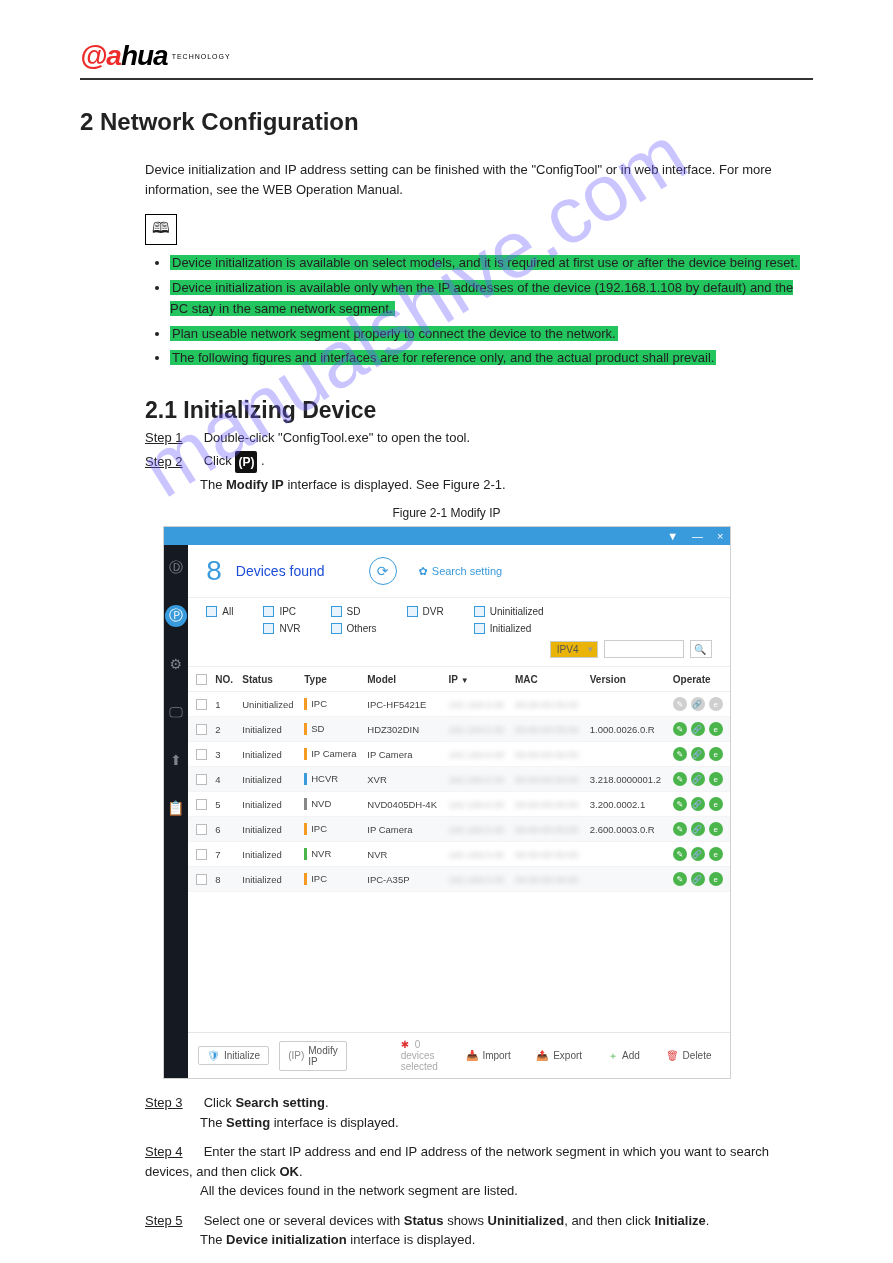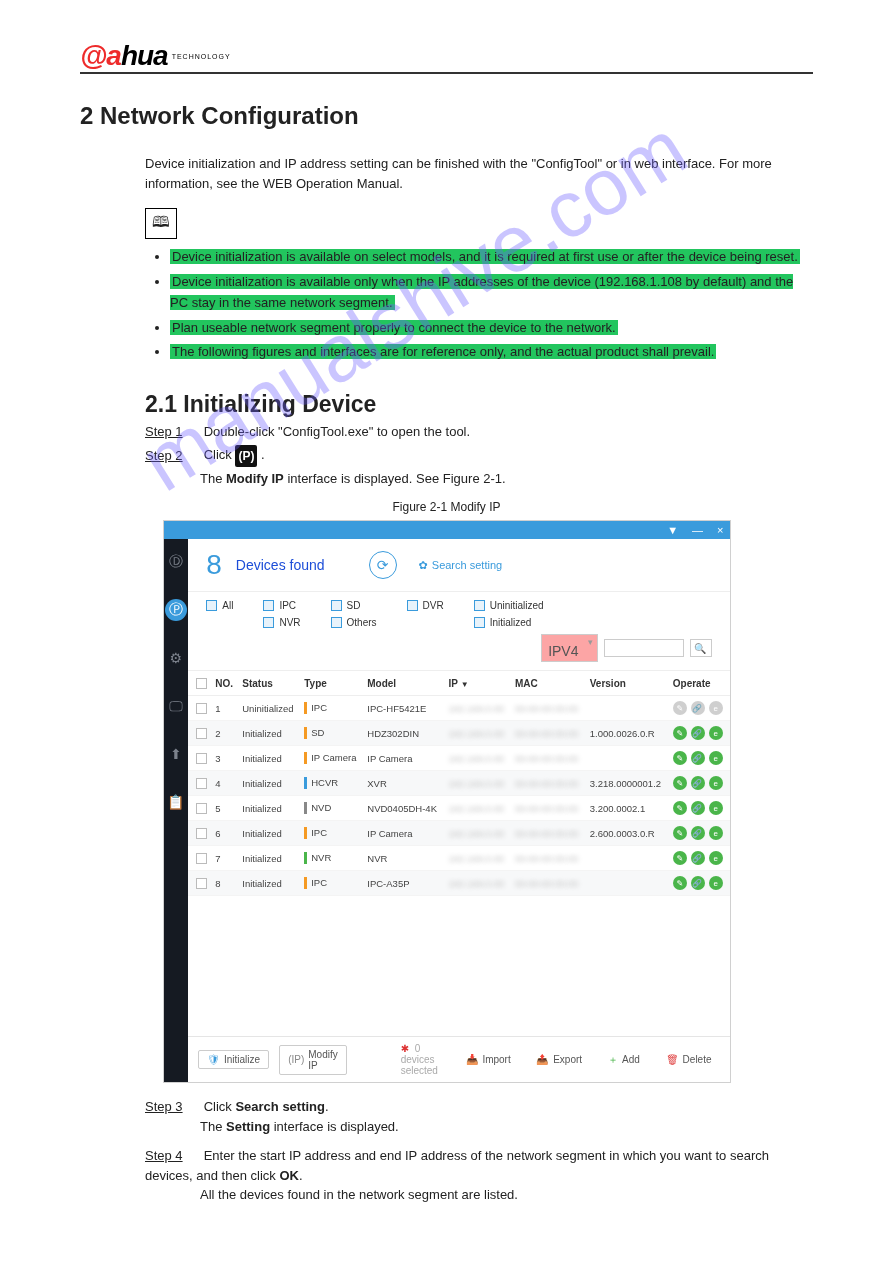--- a/index.html
+++ b/index.html
@@ -1,18 +1,18 @@
 <!DOCTYPE html>
 <html><head>
 <meta charset="utf-8">
 <style>
   * { box-sizing: border-box; margin: 0; padding: 0; }
   body { background: #fff; font-family: Arial, sans-serif; font-size: 13px; color: #222; width: 893px; }
   .page { padding: 40px 80px 30px 80px; }
-  .logo-row { display:flex; align-items:center; border-bottom: 2px solid #333; margin-bottom: 28px; }
+  .logo-row { display:flex; align-items:center; border-bottom: 2px solid #333; padding-bottom: 6px; margin-bottom: 28px; }
   .logo { color:#ee2b2b; font-weight:bold; font-size:28px; letter-spacing:-1px; font-style:italic;}
   .logo .a2 { color:#000; }
   .logo-sub { font-size:7px; color:#000; letter-spacing:1px; margin-left:4px; }
   h2.chapter { text-align:left; font-size:24px; font-weight:bold; margin: 10px 0 24px 0; }
   .intro { margin-left:65px; line-height:1.55; }
   .note-icon { display:inline-block; border:1.5px solid #000; padding:2px 6px; font-size:15px; margin: 14px 0 8px 65px; }
   .note-list { margin-left:90px; }
   .note-list li { list-style: disc; margin-bottom:4px; }
   .hl { background:#22c55e; }
   .note-list li span.hl { display:inline; padding:0 2px; }
@@ -38,21 +38,21 @@
   .ct-count { color:#3a9bdc; font-size:28px; font-weight:300; }
   .ct-found { font-size:14px; color:#1d4ed8; }
   .ct-refresh { width:28px; height:28px; border:1px solid #3a9bdc; border-radius:14px; color:#3a9bdc; display:flex; align-items:center; justify-content:center; font-size:14px; margin-left:30px;}
   .ct-searchset { color:#3a9bdc; font-size:11px; margin-left:8px; display:flex; align-items:center; gap:4px;}
   .ct-filters { display:flex; flex-wrap:wrap; align-items:center; gap:6px 14px; padding:8px 18px; border-bottom:1px solid #eee; }
   .ct-chk { width:11px; height:11px; border:1px solid #3a9bdc; display:inline-block; vertical-align:middle; background:#e8f3fb;}
   .ct-chk.plain { border-color:#bbb; background:#fff;}
   .ct-filter-col { display:flex; flex-direction:column; gap:6px; }
   .ct-filter-item { display:flex; align-items:flex-end; gap:5px; }
   .ct-right-filters { margin-left:auto; display:flex; align-items:center; gap:6px; }
-  .ct-select { border:1px solid #ccc; padding:8px 18px 2px 6px; font-size:14px; color:#555; background:#fca5a5; position:relative;}
+  .ct-select { border:1px solid #ccc; padding:2px 18px 2px 6px; font-size:10px; color:#555; background:#eab308; position:relative;}
   .ct-select::after { content:"▾"; position:absolute; right:4px; top:2px; color:#999; font-size:9px;}
   .ct-search { border:1px solid #ccc; width:80px; height:18px; }
   .ct-searchbtn { border:1px solid #ccc; width:22px; height:18px; display:flex; align-items:center; justify-content:center; color:#888;}
   .ct-table { width:100%; border-collapse:collapse; }
   .ct-table th { text-align:left; font-weight:bold; font-size:10px; padding:6px 4px; border-bottom:1px solid #eee; background:#fff;}
   .ct-table td { padding:5px 4px; border-bottom:1px solid #f4f4f4; font-size:9.5px; color:#444;}
   .ct-table tr.stripe td { background:#f7f8f9; }
   .blur { color:transparent; text-shadow: 0 0 5px #bcbcbc; user-select:none; }
   .type-dot { display:inline-block; width:3px; height:12px; margin-right:4px; vertical-align:middle;}
   .op-icons { display:flex; gap:4px; }
@@ -384,17 +384,22 @@
       <span class="body">Click <b>Search setting</b>.</span>
       <div style="margin-left:55px;">The <b>Setting</b> interface is displayed.</div>
     </div>
 
     <div class="step" style="margin-left:0; margin-top:10px;">
       <span class="label">Step 4</span>
       <span class="body">Enter the start IP address and end IP address of the network segment in which you want to search devices, and then click <b>OK</b>.</span>
       <div style="margin-left:55px;">All the devices found in the network segment are listed.</div>
     </div>
 
+    <div class="step" style="margin-left:0; margin-top:10px;">
+      <span class="label">Step 5</span>
+      <span class="body">Select one or several devices with <b>Status</b> shows <b>Uninitialized</b>, and then click <b>Initialize</b>.</span>
+      <div style="margin-left:55px;">The <b>Device initialization</b> interface is displayed.</div>
+    </div>
   </div>
 
   
 
 </div>
 
 </body></html>

